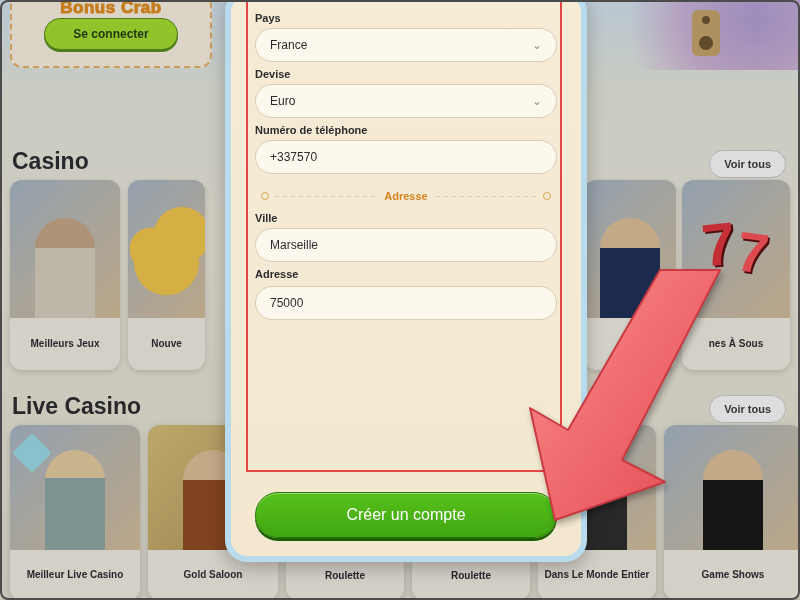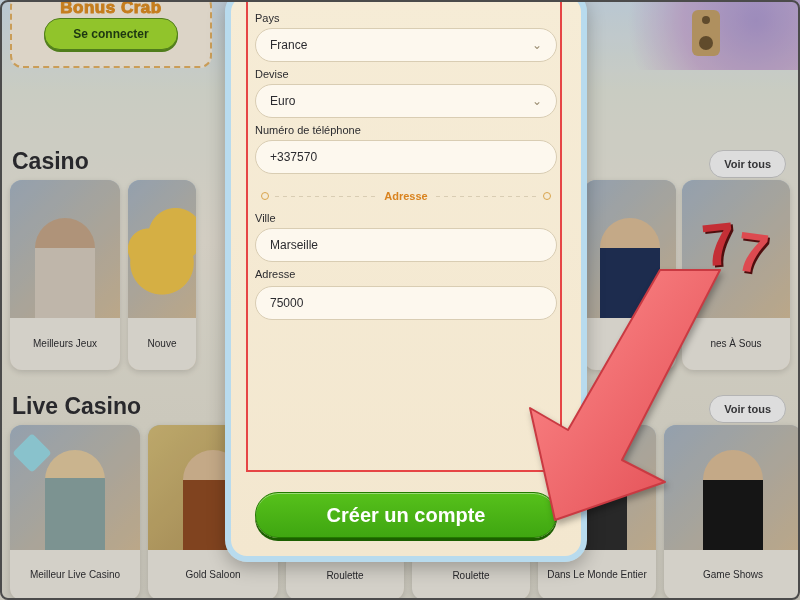--- a/index.html
+++ b/index.html
@@ -9,46 +9,46 @@
 .bg-speaker::before,.bg-speaker::after{content:"";position:absolute;left:50%;transform:translateX(-50%);background:#6d5430;border-radius:50%}
 .bg-speaker::before{top:6px;width:8px;height:8px}
 .bg-speaker::after{bottom:6px;width:14px;height:14px}
 .bonus-box{position:absolute;left:10px;top:-6px;width:202px;height:74px;background:#fef5e6;border:2px dashed #e9b463;border-radius:12px;box-sizing:border-box;text-align:center;padding-top:2px}
 .bonus-title{color:#e38f1f;font-weight:900;font-size:17px;letter-spacing:.5px;-webkit-text-stroke:1px #e38f1f}
 .login-btn{display:inline-block;margin-top:0;padding:8px 28px;background:#a6e22e;border-radius:20px;font-size:12px;font-weight:700;color:#1e3d10;border:1px solid #5a8f1d;box-shadow:0 2px 0 #5a8f1d}
 .sec-title{position:absolute;font-weight:900;color:#2b2b2f;font-size:23px}
 .voir{position:absolute;right:14px;font-size:11px;color:#3a3a3d;background:#fff;border:1px solid #cfcfcf;padding:7px 14px;border-radius:18px;font-weight:600}
 .card{position:absolute;width:110px;height:190px;border-radius:12px;overflow:hidden;background:linear-gradient(160deg,#b0c8df,#e5d3b5);box-shadow:0 2px 6px rgba(0,0,0,.15)}
 .card .img{height:138px;background:linear-gradient(135deg,#a9b8c8,#d7c09c);position:relative}
-.card .cap{height:52px;background:#f4f0e7;display:flex;align-items:center;justify-content:center;font-size:10px;text-align:center;font-weight:400;color:#2b2b2f;padding:0 4px;line-height:1.15}
+.card .cap{height:52px;background:#f4f0e7;display:flex;align-items:center;justify-content:center;font-size:10px;text-align:center;font-weight:700;color:#2b2b2f;padding:0 4px;line-height:1.15}
 .card.wide{width:130px}
 .card .seven{position:absolute;top:30px;left:20px;font-size:60px;font-weight:900;color:#e2333b;text-shadow:2px 2px 0 #5a0c0c;transform:rotate(-6deg)}
 .card .seven2{position:absolute;top:40px;left:55px;font-size:56px;font-weight:900;color:#ff535a;text-shadow:2px 2px 0 #5a0c0c;transform:rotate(8deg)}
 .card .person{position:absolute;bottom:0;left:50%;transform:translateX(-50%);width:60px;height:100px;border-radius:30px 30px 0 0}
 .person.p1{background:linear-gradient(#c9a98a 0 30%,#dcd2c3 30% 100%)}
 .person.p2{background:linear-gradient(#e9cfa3 0 28%,#8da9a6 28% 100%)}
 .person.p3{background:linear-gradient(#e2c29a 0 30%,#1e2f58 30% 100%)}
 .person.p4{background:linear-gradient(#e2c29a 0 30%,#2b2b2b 30% 100%)}
 .person.p5{background:linear-gradient(#e2c29a 0 30%,#924a20 30% 100%)}
 .person.p6{background:linear-gradient(#e2c29a 0 30%,#151515 30% 100%)}
 .gem{position:absolute;width:28px;height:28px;background:#9de0eb;transform:rotate(45deg);border-radius:4px}
 .coins{position:absolute;inset:0;background:radial-gradient(circle at 50% 60%,#f6c94c 0 35%,transparent 36%) ,radial-gradient(circle at 70% 40%,#f6c94c 0 28%,transparent 29%),radial-gradient(circle at 30% 50%,#f6c94c 0 24%,transparent 25%);}
 
 .modal{position:absolute;left:225px;top:-10px;width:350px;height:560px;background:linear-gradient(#f6ecd6,#f3e7cf);border-radius:22px;border:6px solid #b8dbee;box-shadow:0 6px 18px rgba(0,0,0,.25)}
 .modal-inner{position:absolute;inset:10px 0 0 0;padding:0 24px}
 .highlight{position:absolute;left:246px;top:0;width:312px;height:468px;border:2px solid #e64545;pointer-events:none}
 .fl{margin-top:6px}
-.lbl{font-size:11px;font-weight:400;color:#2b2b2f;margin-bottom:4px}
+.lbl{font-size:11px;font-weight:700;color:#2b2b2f;margin-bottom:4px}
 .inp{width:100%;box-sizing:border-box;height:34px;background:#fdf8ee;border:1px solid #d9cdb3;border-radius:18px;padding:0 14px;font-size:12px;color:#2b2b2f;display:flex;align-items:center;justify-content:space-between}
 .inp .chev{color:#9c8f73}
 .sect{display:flex;align-items:center;margin:16px 0 10px}
 .sect .line{flex:1;height:1px;background:repeating-linear-gradient(90deg,#d9cdb3 0 4px,transparent 4px 8px)}
 .sect .dot{width:6px;height:6px;border-radius:50%;border:1px solid #d9a54e;margin:0 6px}
 .sect .t{color:#d9831f;font-size:11px;font-weight:700;margin:0 8px}
-.cta{position:absolute;left:24px;right:24px;bottom:18px;height:44px;background:linear-gradient(#57c11b,#3fa611);border:1px solid #237a00;border-radius:24px;color:#fff;font-weight:700;font-size:20px;display:flex;align-items:center;justify-content:center;box-shadow:0 3px 0 #1c5f00, inset 0 1px 0 rgba(255,255,255,.4)}
+.cta{position:absolute;left:24px;right:24px;bottom:18px;height:44px;background:linear-gradient(#57c11b,#3fa611);border:1px solid #237a00;border-radius:24px;color:#fff;font-weight:400;font-size:16px;display:flex;align-items:center;justify-content:center;box-shadow:0 3px 0 #1c5f00, inset 0 1px 0 rgba(255,255,255,.4)}
 
 .arrow{position:absolute;left:510px;top:260px;pointer-events:none;filter:drop-shadow(2px 4px 3px rgba(0,0,0,.3))}
 
 .dim{position:absolute;inset:0;background:rgba(30,30,30,.15);pointer-events:none}
 .frame{position:absolute;inset:0;border:2px solid #4b4b4b;border-radius:8px;pointer-events:none;box-sizing:border-box}
 </style>
 </head>
 <body>
 
 <div class="bg"></div>
@@ -62,21 +62,21 @@
 
 <div class="sec-title" style="left:12px;top:148px">Casino</div>
 <div class="voir" style="top:150px">Voir tous</div>
 
 <div class="card" style="left:10px;top:180px">
   <div class="img">
       <div class="person p1"></div>
     </div>
   <div class="cap">Meilleurs Jeux</div>
 </div>
-<div class="card" style="left:128px;top:180px;width:68px">
+<div class="card" style="left:128px;top:180px;width:77px">
   <div class="img">
       <div class="coins"></div>
     </div>
   <div class="cap">Nouve</div>
 </div>
 <div class="card" style="left:584px;top:180px;width:92px">
   <div class="img">
       <div class="person p3"></div>
     </div>
   <div class="cap">Live</div>

